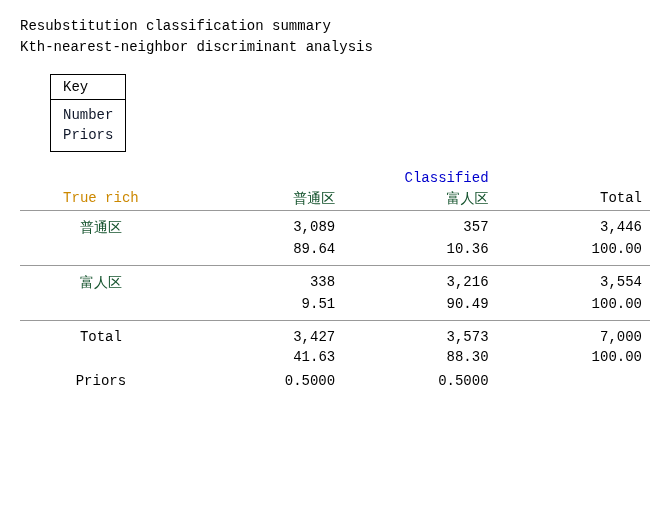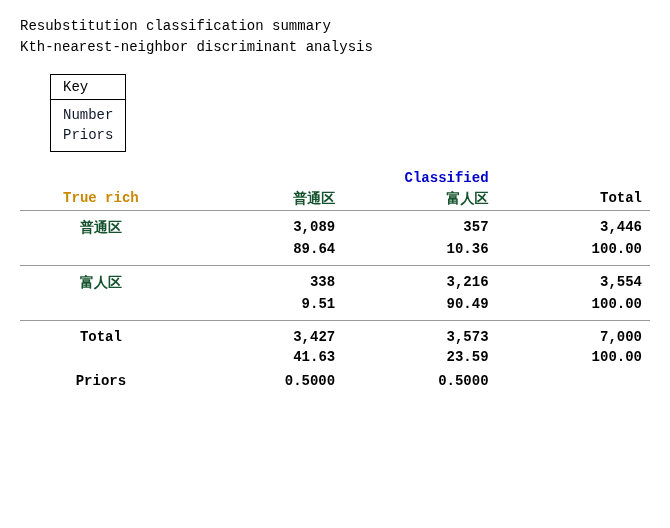--- a/index.html
+++ b/index.html
@@ -31,21 +31,20 @@
     }
     .key-body {
       padding: 6px 12px;
       line-height: 1.4;
       color: #0f172a;
     }
     .main-table {
       margin-left: 0;
       width: 100%;
       border-collapse: collapse;
-      font-weight: bold;
     }
     .main-table td {
       padding: 2px 8px;
       text-align: right;
       vertical-align: top;
     }
     .main-table td.label-col {
       text-align: center;
       padding-right: 16px;
       white-space: nowrap;
@@ -142,21 +141,21 @@
 
     <tr class="total-separator">
       <td class="label-col" style="padding-top:8px;">Total</td>
       <td class="col-number" style="padding-top:8px;">3,427</td>
       <td class="col-number" style="padding-top:8px;">3,573</td>
       <td class="col-number" style="padding-top:8px;">7,000</td>
     </tr>
     <tr>
       <td class="label-col"></td>
       <td class="col-number">41.63</td>
-      <td class="col-number">23.59</td>
+      <td class="col-number">88.30</td>
       <td class="col-number">100.00</td>
     </tr>
 
     <tr class="priors-row">
       <td class="label-col">Priors</td>
       <td class="col-number">0.5000</td>
       <td class="col-number">0.5000</td>
       <td class="col-number"></td>
     </tr>
   </tbody>

